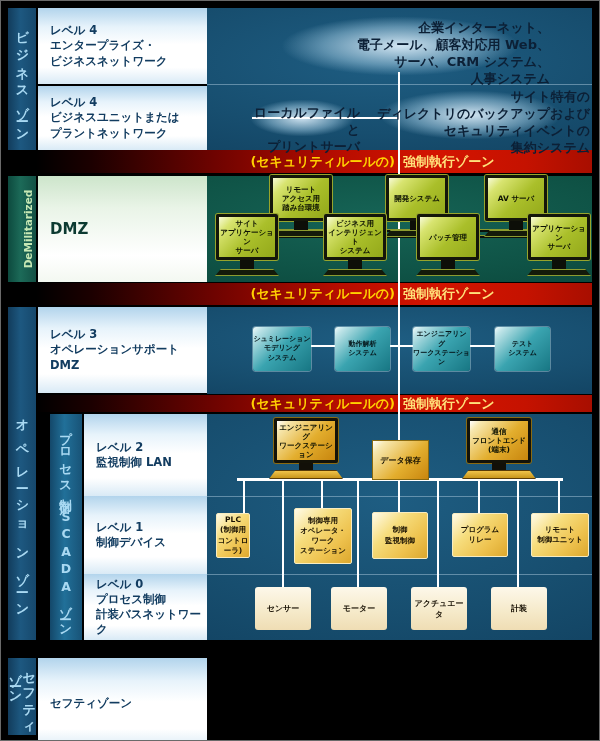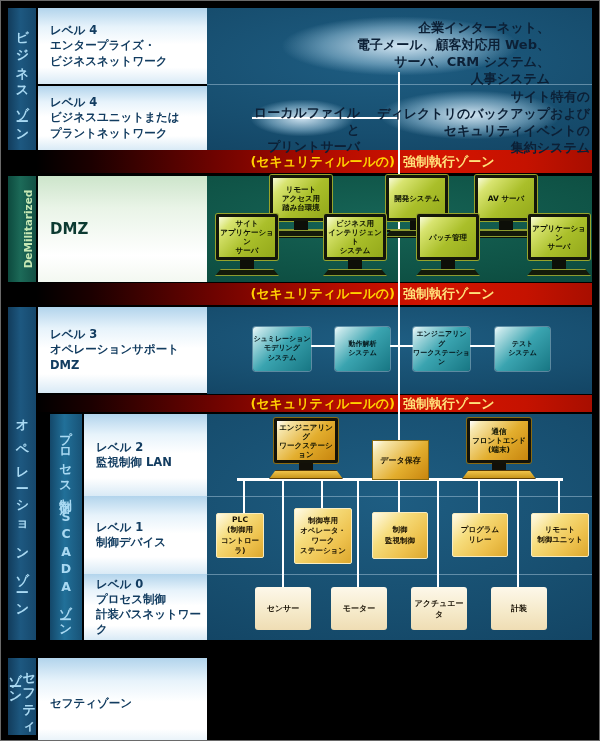--- a/index.html
+++ b/index.html
@@ -217,21 +217,21 @@
     <div class="stand"></div>
     <div class="kb"></div>
   </div>
   <div class="abs monitor" style="left:384px;top:175px;width:66px">
     <div class="screen olive">
         <span>開発システム</span>
       </div>
     <div class="stand"></div>
     <div class="kb"></div>
   </div>
-  <div class="abs monitor" style="left:473px;top:175px;width:66px">
+  <div class="abs monitor" style="left:483px;top:175px;width:66px">
     <div class="screen olive">
         <span>AV サーバ</span>
       </div>
     <div class="stand"></div>
     <div class="kb"></div>
   </div>
   <div class="abs monitor front" style="left:214px;top:214px;width:66px">
     <div class="screen olive">
         <span>サイト
 アプリケーション
@@ -297,21 +297,21 @@
   <div class="abs monitor" style="left:462px;top:418px;width:74px">
     <div class="screen gold">
         <span>通信
 フロントエンド
 (端末)</span>
       </div>
     <div class="stand gold"></div>
     <div class="kb gold"></div>
   </div>
 
-  <div class="abs l1box" style="left:216px;top:513px;width:48px;height:45px">
+  <div class="abs l1box" style="left:216px;top:513px;width:34px;height:45px">
     <span>PLC
 (制御用
 コントローラ)</span>
     </div>
   <div class="abs l1box" style="left:294px;top:508px;width:58px;height:56px">
     <span>制御専用
 オペレータ・
 ワーク
 ステーション</span>
     </div>

